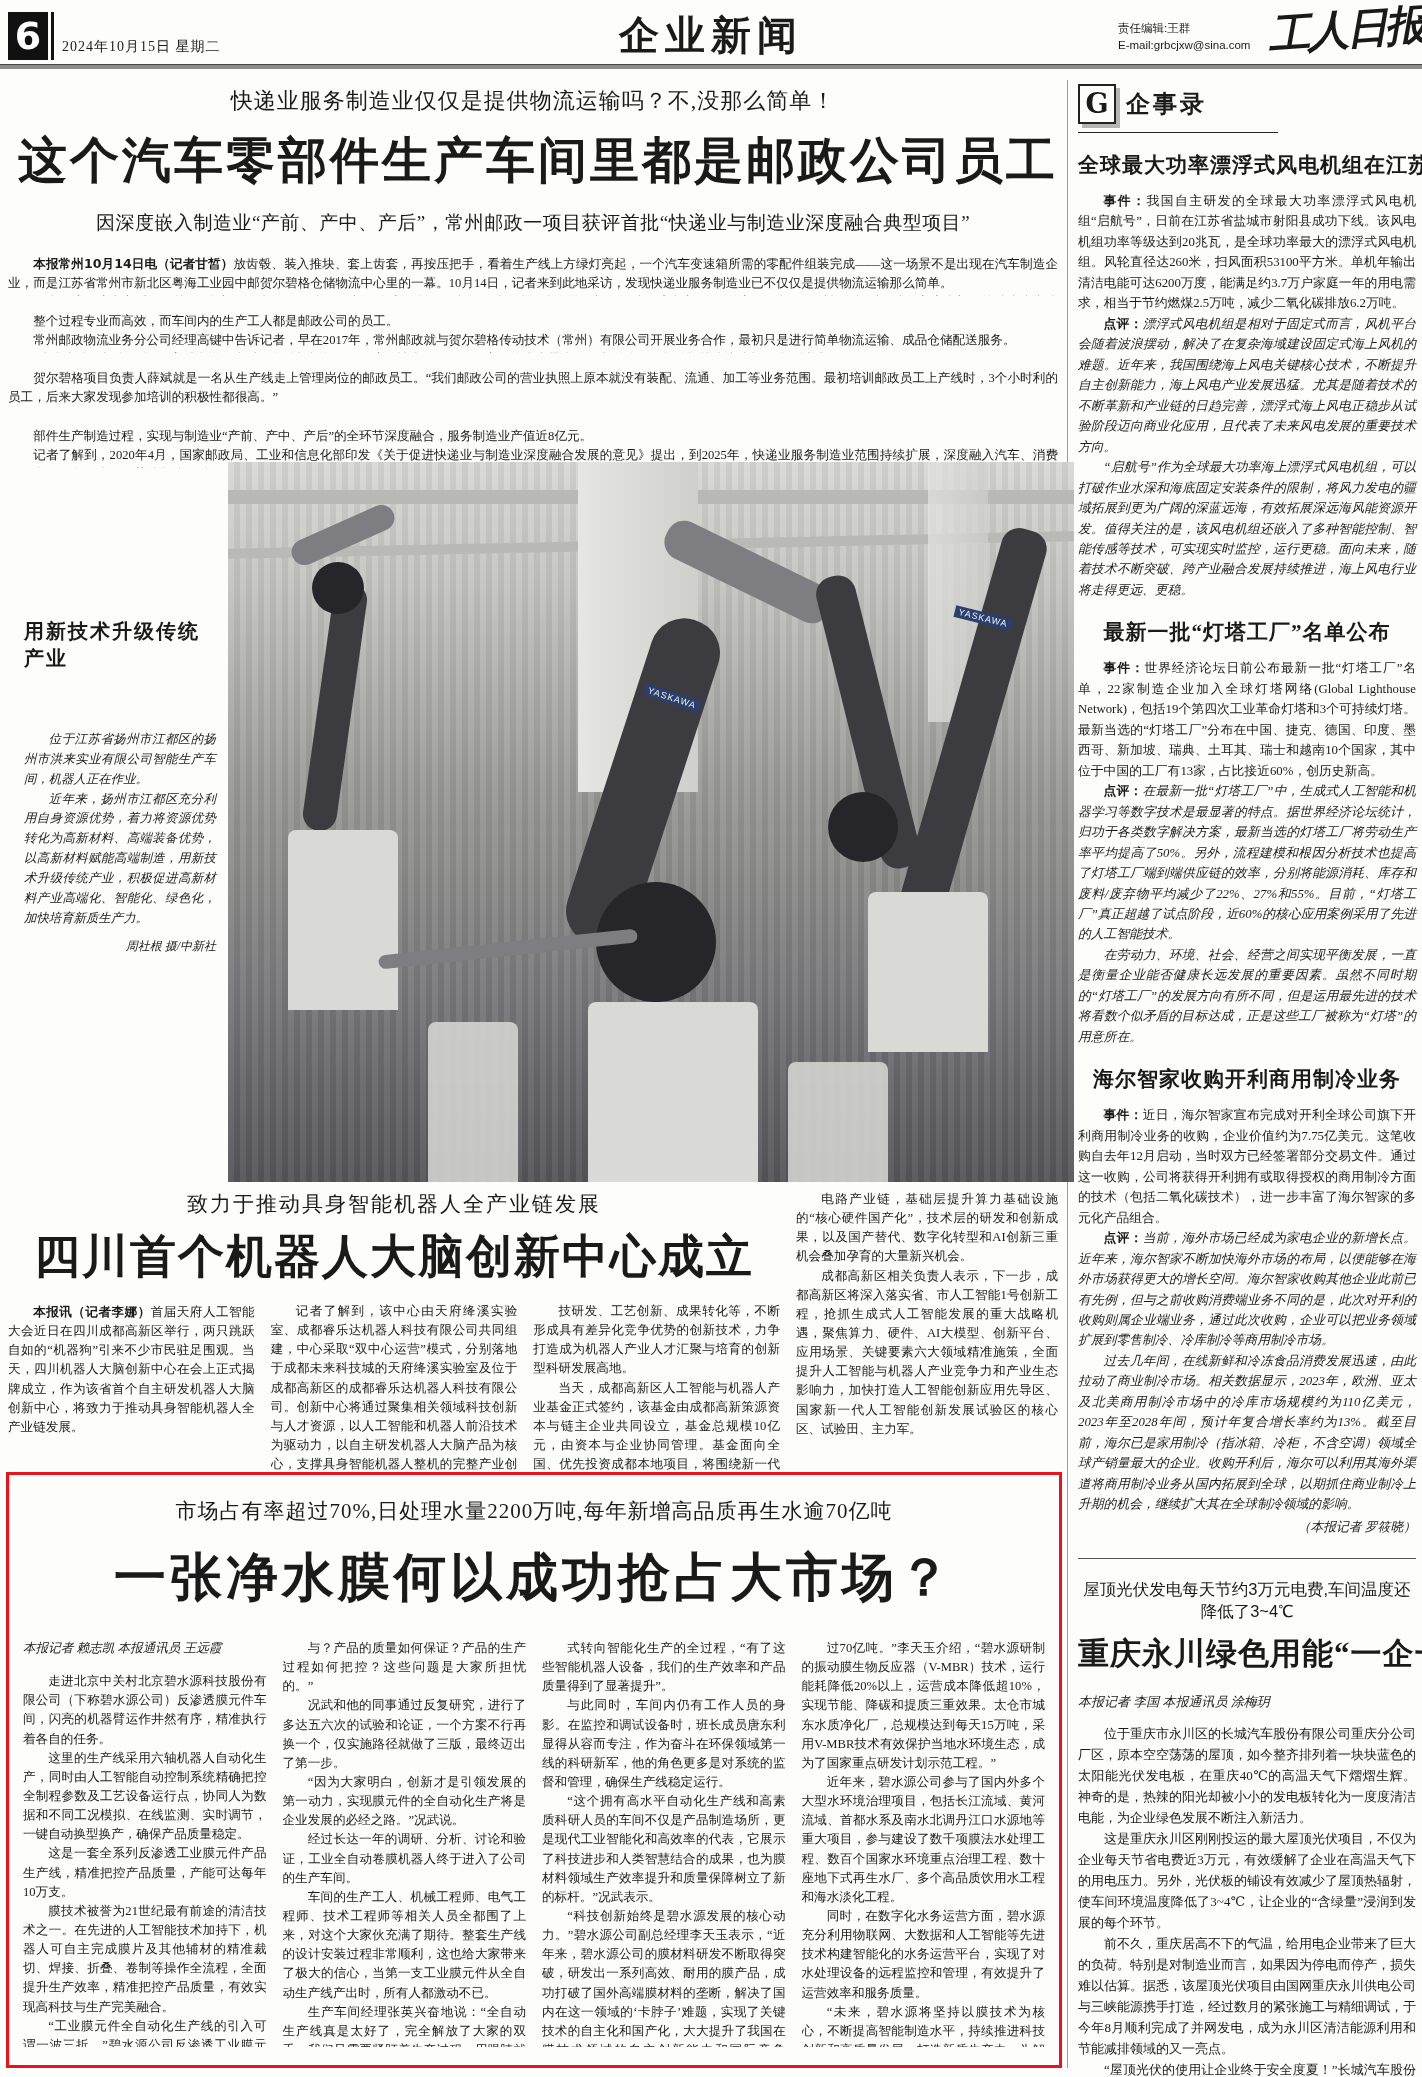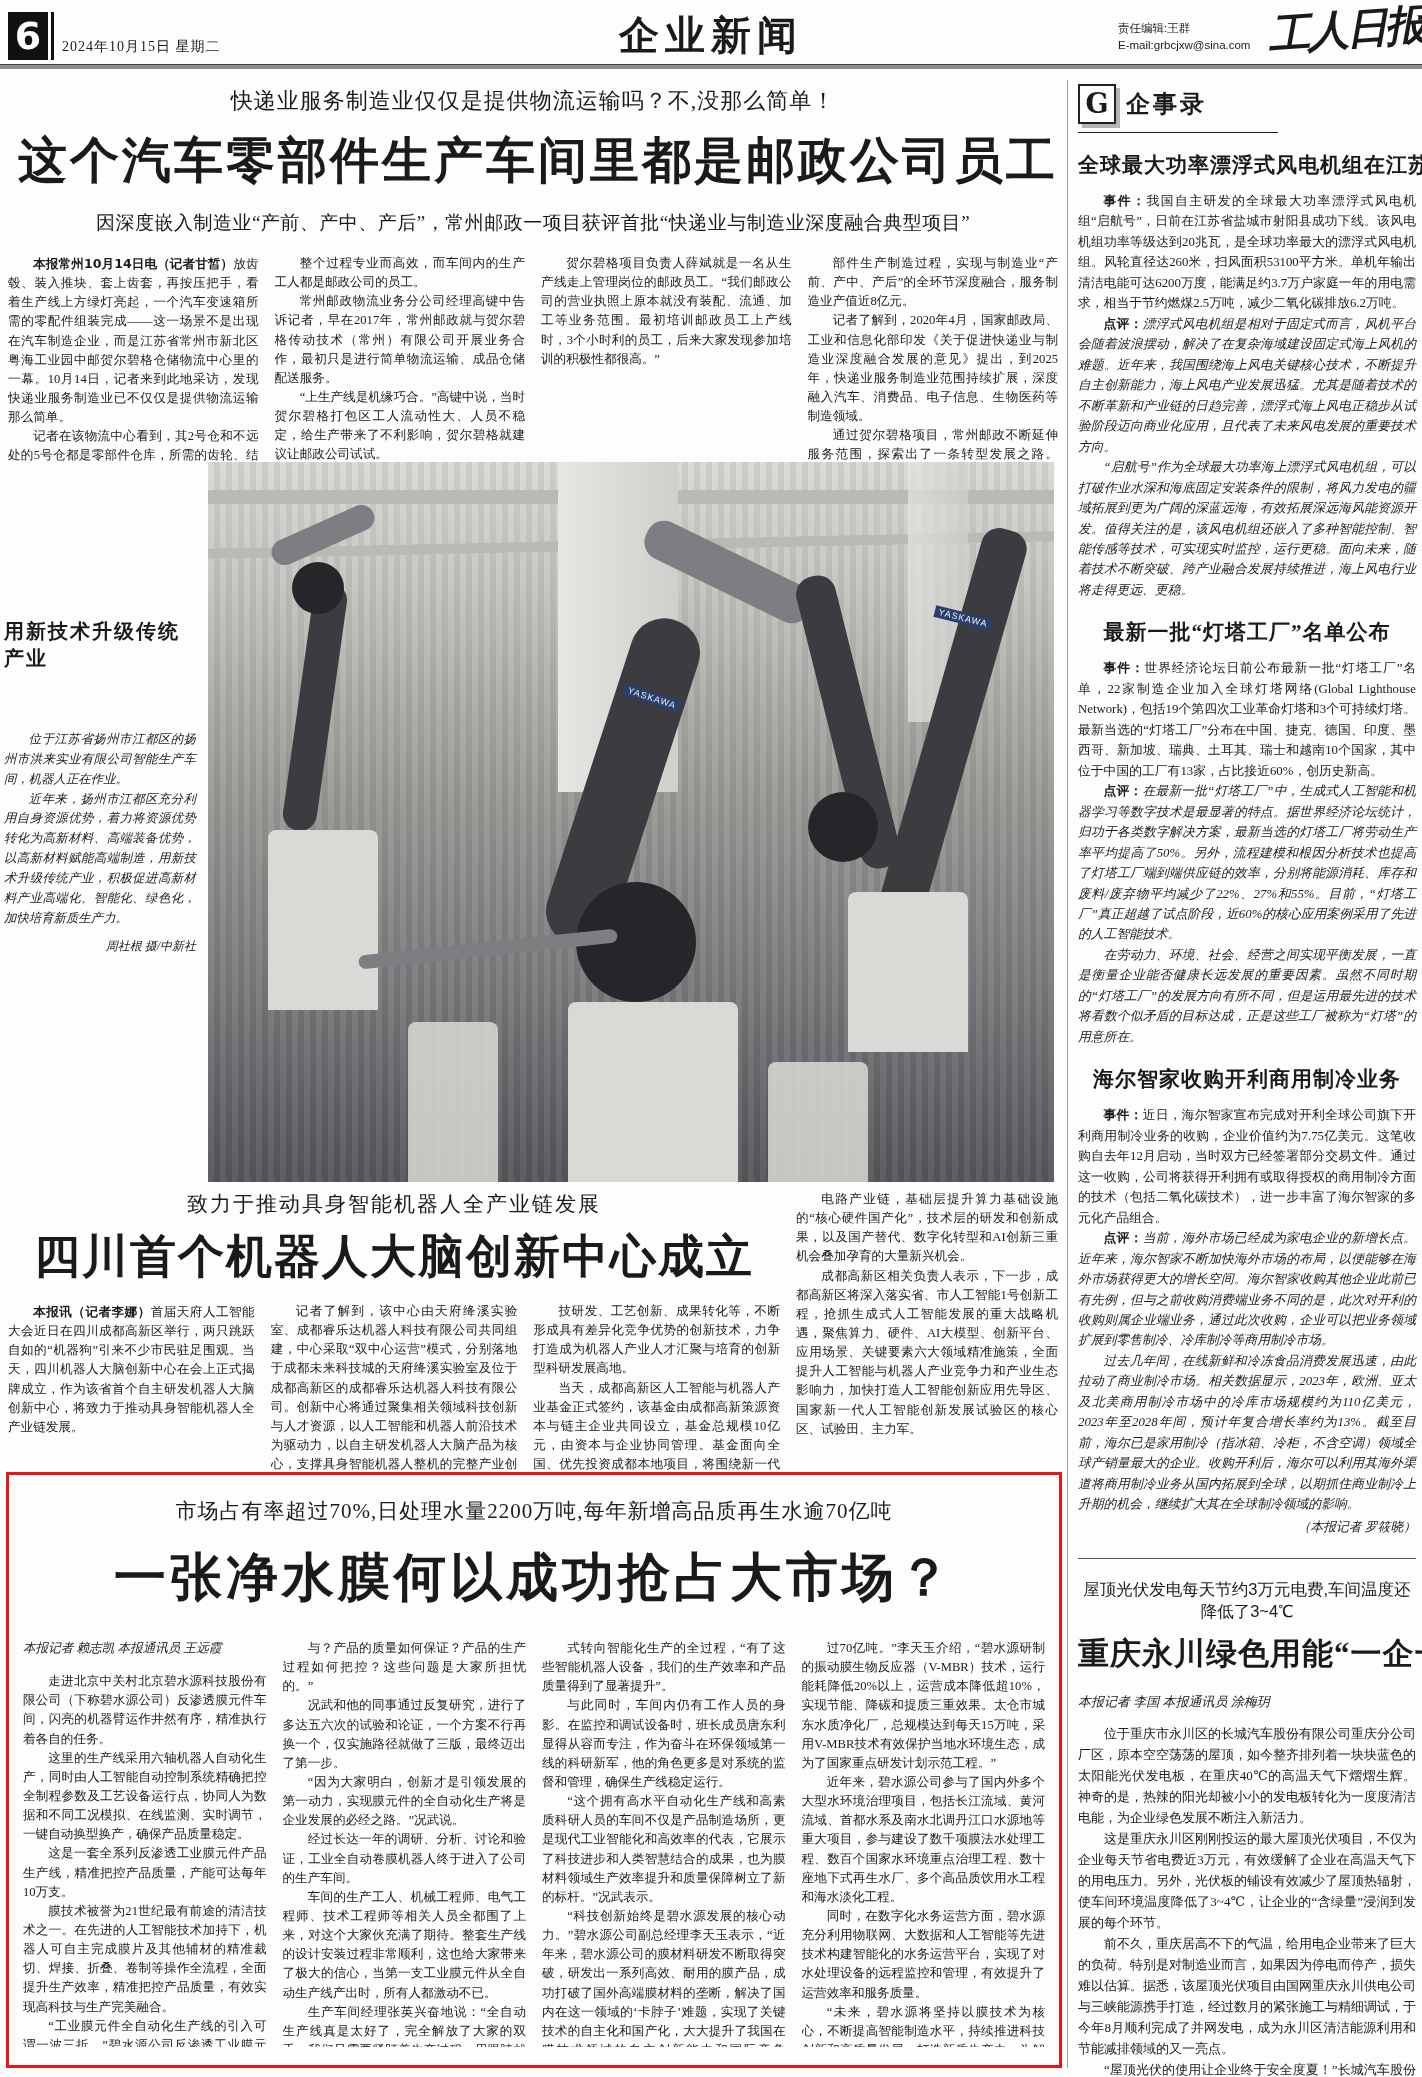--- a/index.html
+++ b/index.html
@@ -24,23 +24,23 @@
   b.lead{font-family:"DejaVu Sans",sans-serif;font-weight:bold;font-style:normal;}
   
   .lead-art{position:absolute;left:8px;top:86px;width:1050px;}
   .lead-kicker{text-align:center;font-size:22px;letter-spacing:1px;}
   .lead-headline{text-align:right;font-family:"DejaVu Sans","Liberation Sans",sans-serif;font-weight:900;
                  font-size:49px;letter-spacing:3px;margin-top:12px;white-space:nowrap;}
   .lead-subhead{text-align:center;font-size:19px;margin-top:16px;letter-spacing:.5px;}
   .cols{display:flex;gap:16px;margin-top:18px;}
   .col{flex:1;overflow:hidden;}
   .col p{font-size:12.6px;line-height:1.52;}
-  .lead-art .cols{height:214px;}
-  
-  .photo-block{position:absolute;left:4px;top:462px;width:1050px;height:720px;}
+  .lead-art .cols{height:214px;flex-direction:column;}
+  
+  .photo-block{position:absolute;left:24px;top:462px;width:1050px;height:720px;}
   .photo-side{position:absolute;left:0;top:0;width:192px;height:720px;}
   .photo-side-title{margin-top:156px;font-family:"DejaVu Sans",sans-serif;font-weight:900;font-size:20px;letter-spacing:2px;}
   .photo-caption{margin-top:58px;}
   .photo-caption p{font-size:12.4px;line-height:1.6;font-style:italic;}
   .photo-credit{margin-top:10px;text-align:right;font-size:12px;font-style:italic;}
   .photo{position:absolute;left:204px;top:0;width:846px;height:720px;background:
      linear-gradient(180deg,#d8d8d4 0%,#c2c2be 18%,#9a9a96 45%,#77777a 75%,#55555a 100%);overflow:hidden;}
   .photo .beam{position:absolute;background:#b9b9b5;}
   .photo .pillar{position:absolute;background:linear-gradient(90deg,#e6e6e2,#cfcfcb);}
   .photo .arm{position:absolute;background:#3c3c40;border-radius:18px;}

